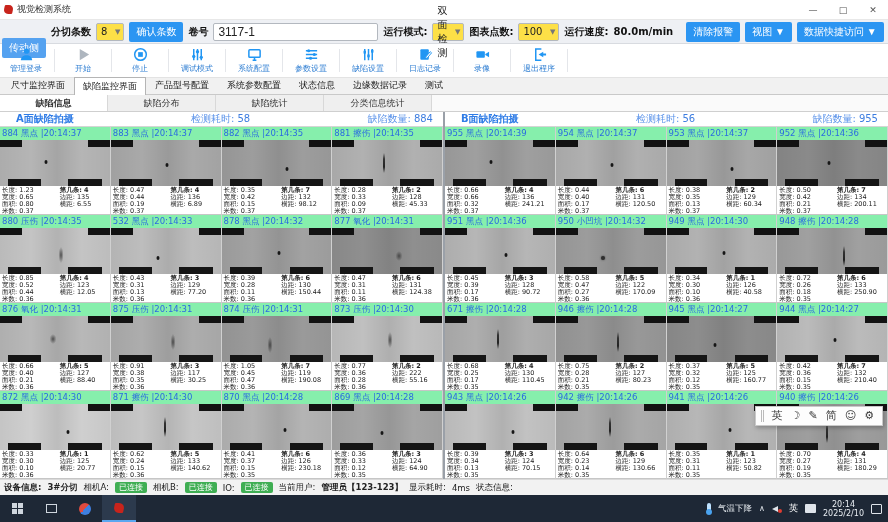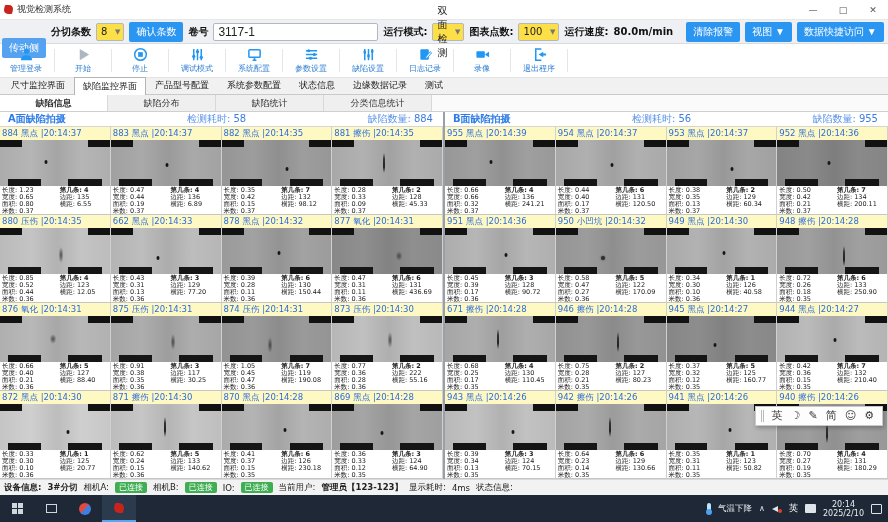--- a/index.html
+++ b/index.html
@@ -41,27 +41,27 @@
   
   .subtabs { height:17px; background:#fafafa; display:flex; border-bottom:1px solid #cfcfcf; }
   .stab { width:108px; font-size:9px; color:#333; display:flex; align-items:center; justify-content:center; border-right:1px solid #d8d8d8; background:#efefef; cursor:pointer; }
   .stab.active { background:#fff; font-weight:bold; }
 
   
   .panels { display:flex; height:367px; }
   .panel { width:443px; display:flex; flex-direction:column; }
   .panel-div { width:2px; background:#9aa0a8; }
   .panel-header { height:15px; display:flex; align-items:center; font-size:10px; border-bottom:1px solid #d5d5d5; }
-  .ph-title { color:#2f7ce6; font-weight:bold; padding-left:8px; }
+  .ph-title { color:#2f7ce6; font-weight:bold; padding-left:16px; }
   .ph-mid { margin-left:auto; color:#5b93ea; }
   .ph-right { margin-left:auto; color:#5b93ea; padding-right:10px; }
   .ph-right b, .ph-mid b { color:#3d7de0; font-weight:normal; padding-left:3px; }
 
   .grid { flex:1; display:grid; grid-template-columns:repeat(4,1fr); grid-auto-rows:88px; }
-  .cell { border-right:1px solid #d0d0d0; border-bottom:1px solid #c6c6c6; display:flex; flex-direction:column; overflow:hidden; cursor:pointer; background:#fef9c3; }
+  .cell { border-right:1px solid #d0d0d0; border-bottom:1px solid #c6c6c6; display:flex; flex-direction:column; overflow:hidden; cursor:pointer; background:#86efac; }
   .cell-header { height:13px; font-size:8.5px; color:#2a6be0; padding:1px 0 0 2px; white-space:nowrap; overflow:hidden; }
   .cell-image { height:46px; position:relative; overflow:hidden; background-image:linear-gradient(to right, rgba(0,0,0,.05), rgba(0,0,0,0) 28%, rgba(0,0,0,.09) 52%, rgba(0,0,0,0) 74%, rgba(0,0,0,.04)); }
   .strip { position:absolute; left:0; right:0; height:7px; }
   .strip.top { top:0; background:linear-gradient(to right,#121212 0 20%, transparent 20% 80%, #121212 80% 100%); }
   .strip.bottom { bottom:0; background:linear-gradient(to right, transparent 0 7%, #151515 7% 37%, transparent 37% 62%, #151515 62% 93%, transparent 93%); }
   .defect { position:absolute; transform:translate(-50%,-50%); }
   .d-dot { width:3px; height:4px; background:#161616; border-radius:50%; }
   .d-scratch { width:2px; height:20px; background:linear-gradient(rgba(0,0,0,0), #333 30%, #222 70%, rgba(0,0,0,0)); }
   .d-press { width:5px; height:16px; background:radial-gradient(ellipse at center, rgba(40,40,40,.75), rgba(0,0,0,0) 72%); }
   .d-blob { width:7px; height:10px; background:radial-gradient(rgba(55,55,55,.8), rgba(0,0,0,0) 70%); }
@@ -356,21 +356,21 @@
               <div class="ci-row">米数: 0.36</div>
             </div>
             <div class="ci-right">
               <div class="ci-row first">第几条: 4</div>
               <div class="ci-row ">边距: 123</div>
               <div class="ci-row ">横距: 12.05</div>
             </div>
           </div>
         </div>
         <div class="cell">
-          <div class="cell-header">662 黑点 |20:14:33</div>
+          <div class="cell-header">532 黑点 |20:14:33</div>
           <div class="cell-image" style="background-color: rgb(189, 189, 189);">
             <div class="strip top"></div>
             <div class="strip bottom"></div>
             <div class="defect d-dot" style="left: 43%; top: 65%;"></div>
           </div>
           <div class="cell-info">
             <div class="ci-left">
               <div class="ci-row">长度: 0.43</div>
               <div class="ci-row">宽度: 0.31</div>
               <div class="ci-row">面积: 0.13</div>
@@ -414,21 +414,21 @@
           <div class="cell-info">
             <div class="ci-left">
               <div class="ci-row">长度: 0.47</div>
               <div class="ci-row">宽度: 0.31</div>
               <div class="ci-row">面积: 0.11</div>
               <div class="ci-row">米数: 0.36</div>
             </div>
             <div class="ci-right">
               <div class="ci-row first">第几条: 6</div>
               <div class="ci-row ">边距: 131</div>
-              <div class="ci-row ">横距: 436.69</div>
+              <div class="ci-row ">横距: 124.38</div>
             </div>
           </div>
         </div>
         <div class="cell">
           <div class="cell-header">876 氧化 |20:14:31</div>
           <div class="cell-image" style="background-color: rgb(184, 184, 184);">
             <div class="strip top"></div>
             <div class="strip bottom"></div>
             <div class="defect d-blob" style="left: 48%; top: 50%;"></div>
           </div>

